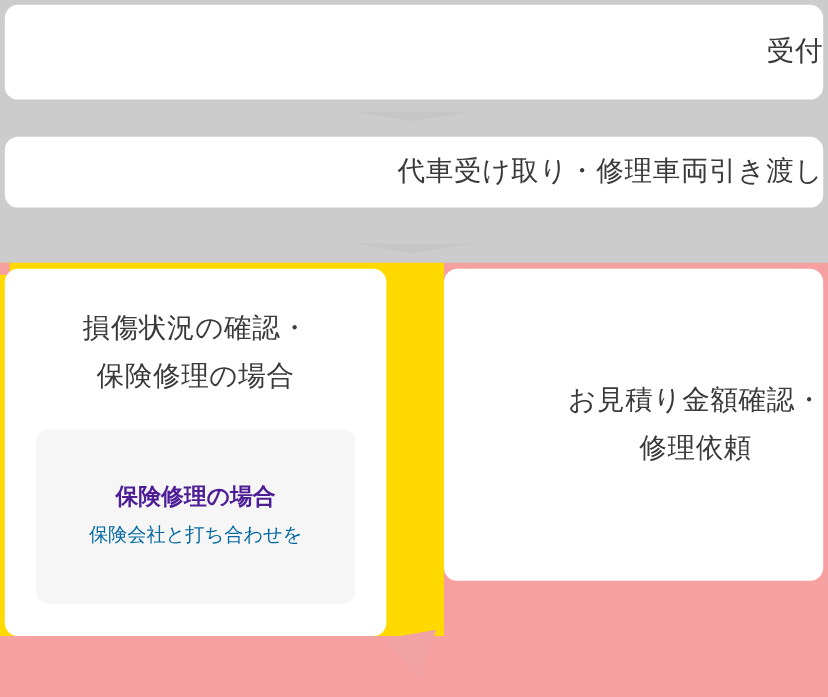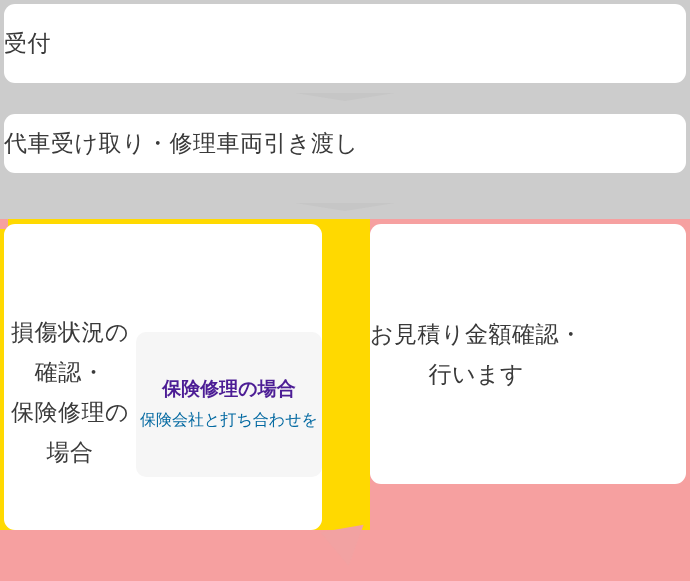--- a/index.html
+++ b/index.html
@@ -32,21 +32,21 @@
       left: 0; top: 219px;
       width: 8px; height: 10px;
       background: #f6a0a0;
     }
     .box {
       position: absolute;
       background: #ffffff;
       border-radius: 11px;
       display: flex;
       align-items: center;
-      justify-content: flex-start;
+      justify-content: flex-end;
       text-align: center;
       box-sizing: border-box;
     }
     .box-1 { left: 4px; top: 4px; width: 682px; height: 79px; }
     .box-2 { left: 4px; top: 114px; width: 682px; height: 59px; }
     .box-label {
       font-size: 23px;
       letter-spacing: 0.5px;
       line-height: 1.4;
     }
@@ -56,21 +56,21 @@
       border-left: 50px solid transparent;
       border-right: 50px solid transparent;
       border-top: 8px solid #c6c6c6;
     }
     .chevron-1 { left: 295px; top: 93px; }
     .chevron-2 { left: 295px; top: 203px; }
 
     .box-left {
       left: 4px; top: 224px;
       width: 318px; height: 306px;
-      flex-direction: row;
+      flex-direction: column;
       justify-content: flex-start;
       padding-top: 30px;
     }
     .box-left .box-label { line-height: 40px; }
     .note {
       margin-top: 24px;
       width: 266px;
       height: 145px;
       background: #f6f6f6;
       border-radius: 10px;
@@ -133,15 +133,15 @@
       <div>保険会社と打ち合わせを</div>
     </div>
   </div>
 </div>
 
 <div class="arrow-diag"></div>
 
 <div class="box box-right">
   <div class="box-label">
     <div>お見積り金額確認・</div>
-    <div>行います</div>
+    <div>修理依頼</div>
   </div>
 </div>
 
 </body></html>

